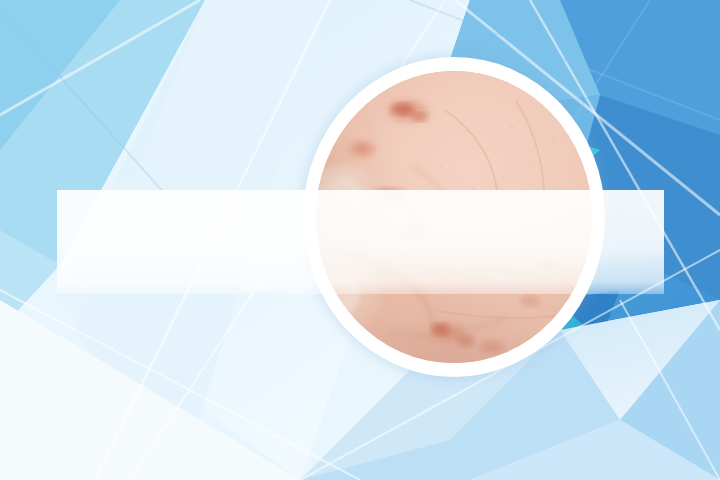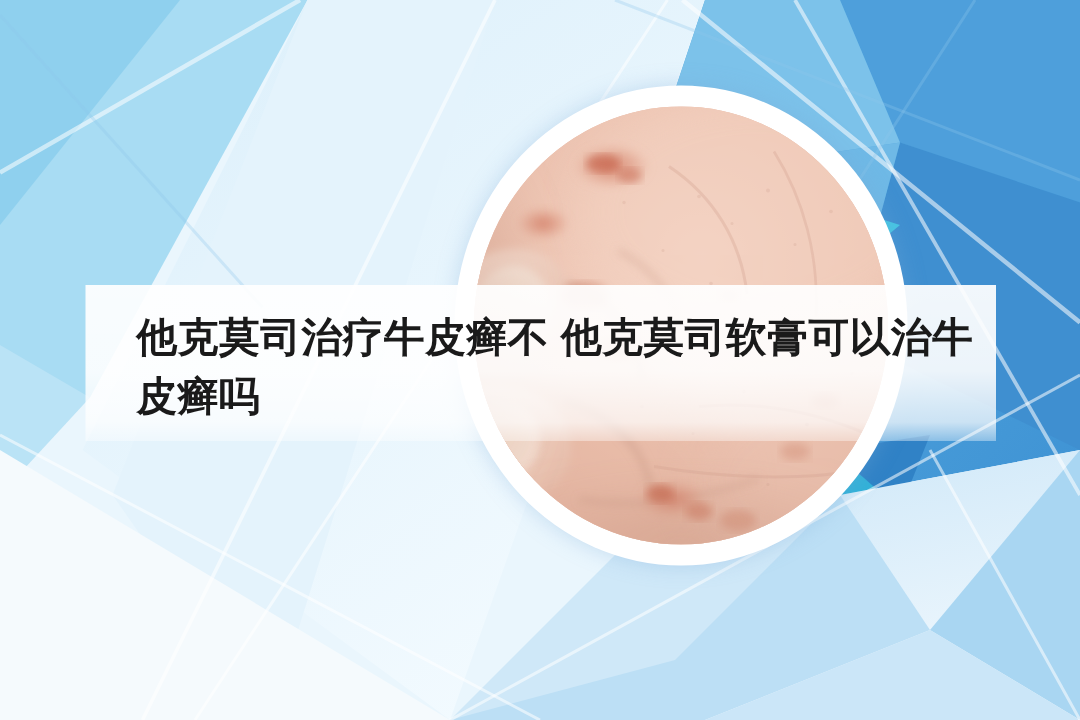--- a/index.html
+++ b/index.html
@@ -249,15 +249,14 @@
           <circle cx="252" cy="178" r="1"></circle>
             <circle cx="100" cy="64" r="1.1"></circle>
           <circle cx="64" cy="296" r="1.2"></circle>
             <circle cx="196" cy="252" r="1"></circle>
         </g>
       </svg>
     </div>
   </div>
 
   <div class="text-band"></div>
-  <h1 class="headline">他克莫司治疗牛皮癣不 他克莫司软膏可以治牛皮癣吗</h1>
 
 </div>
 
 </body></html>

